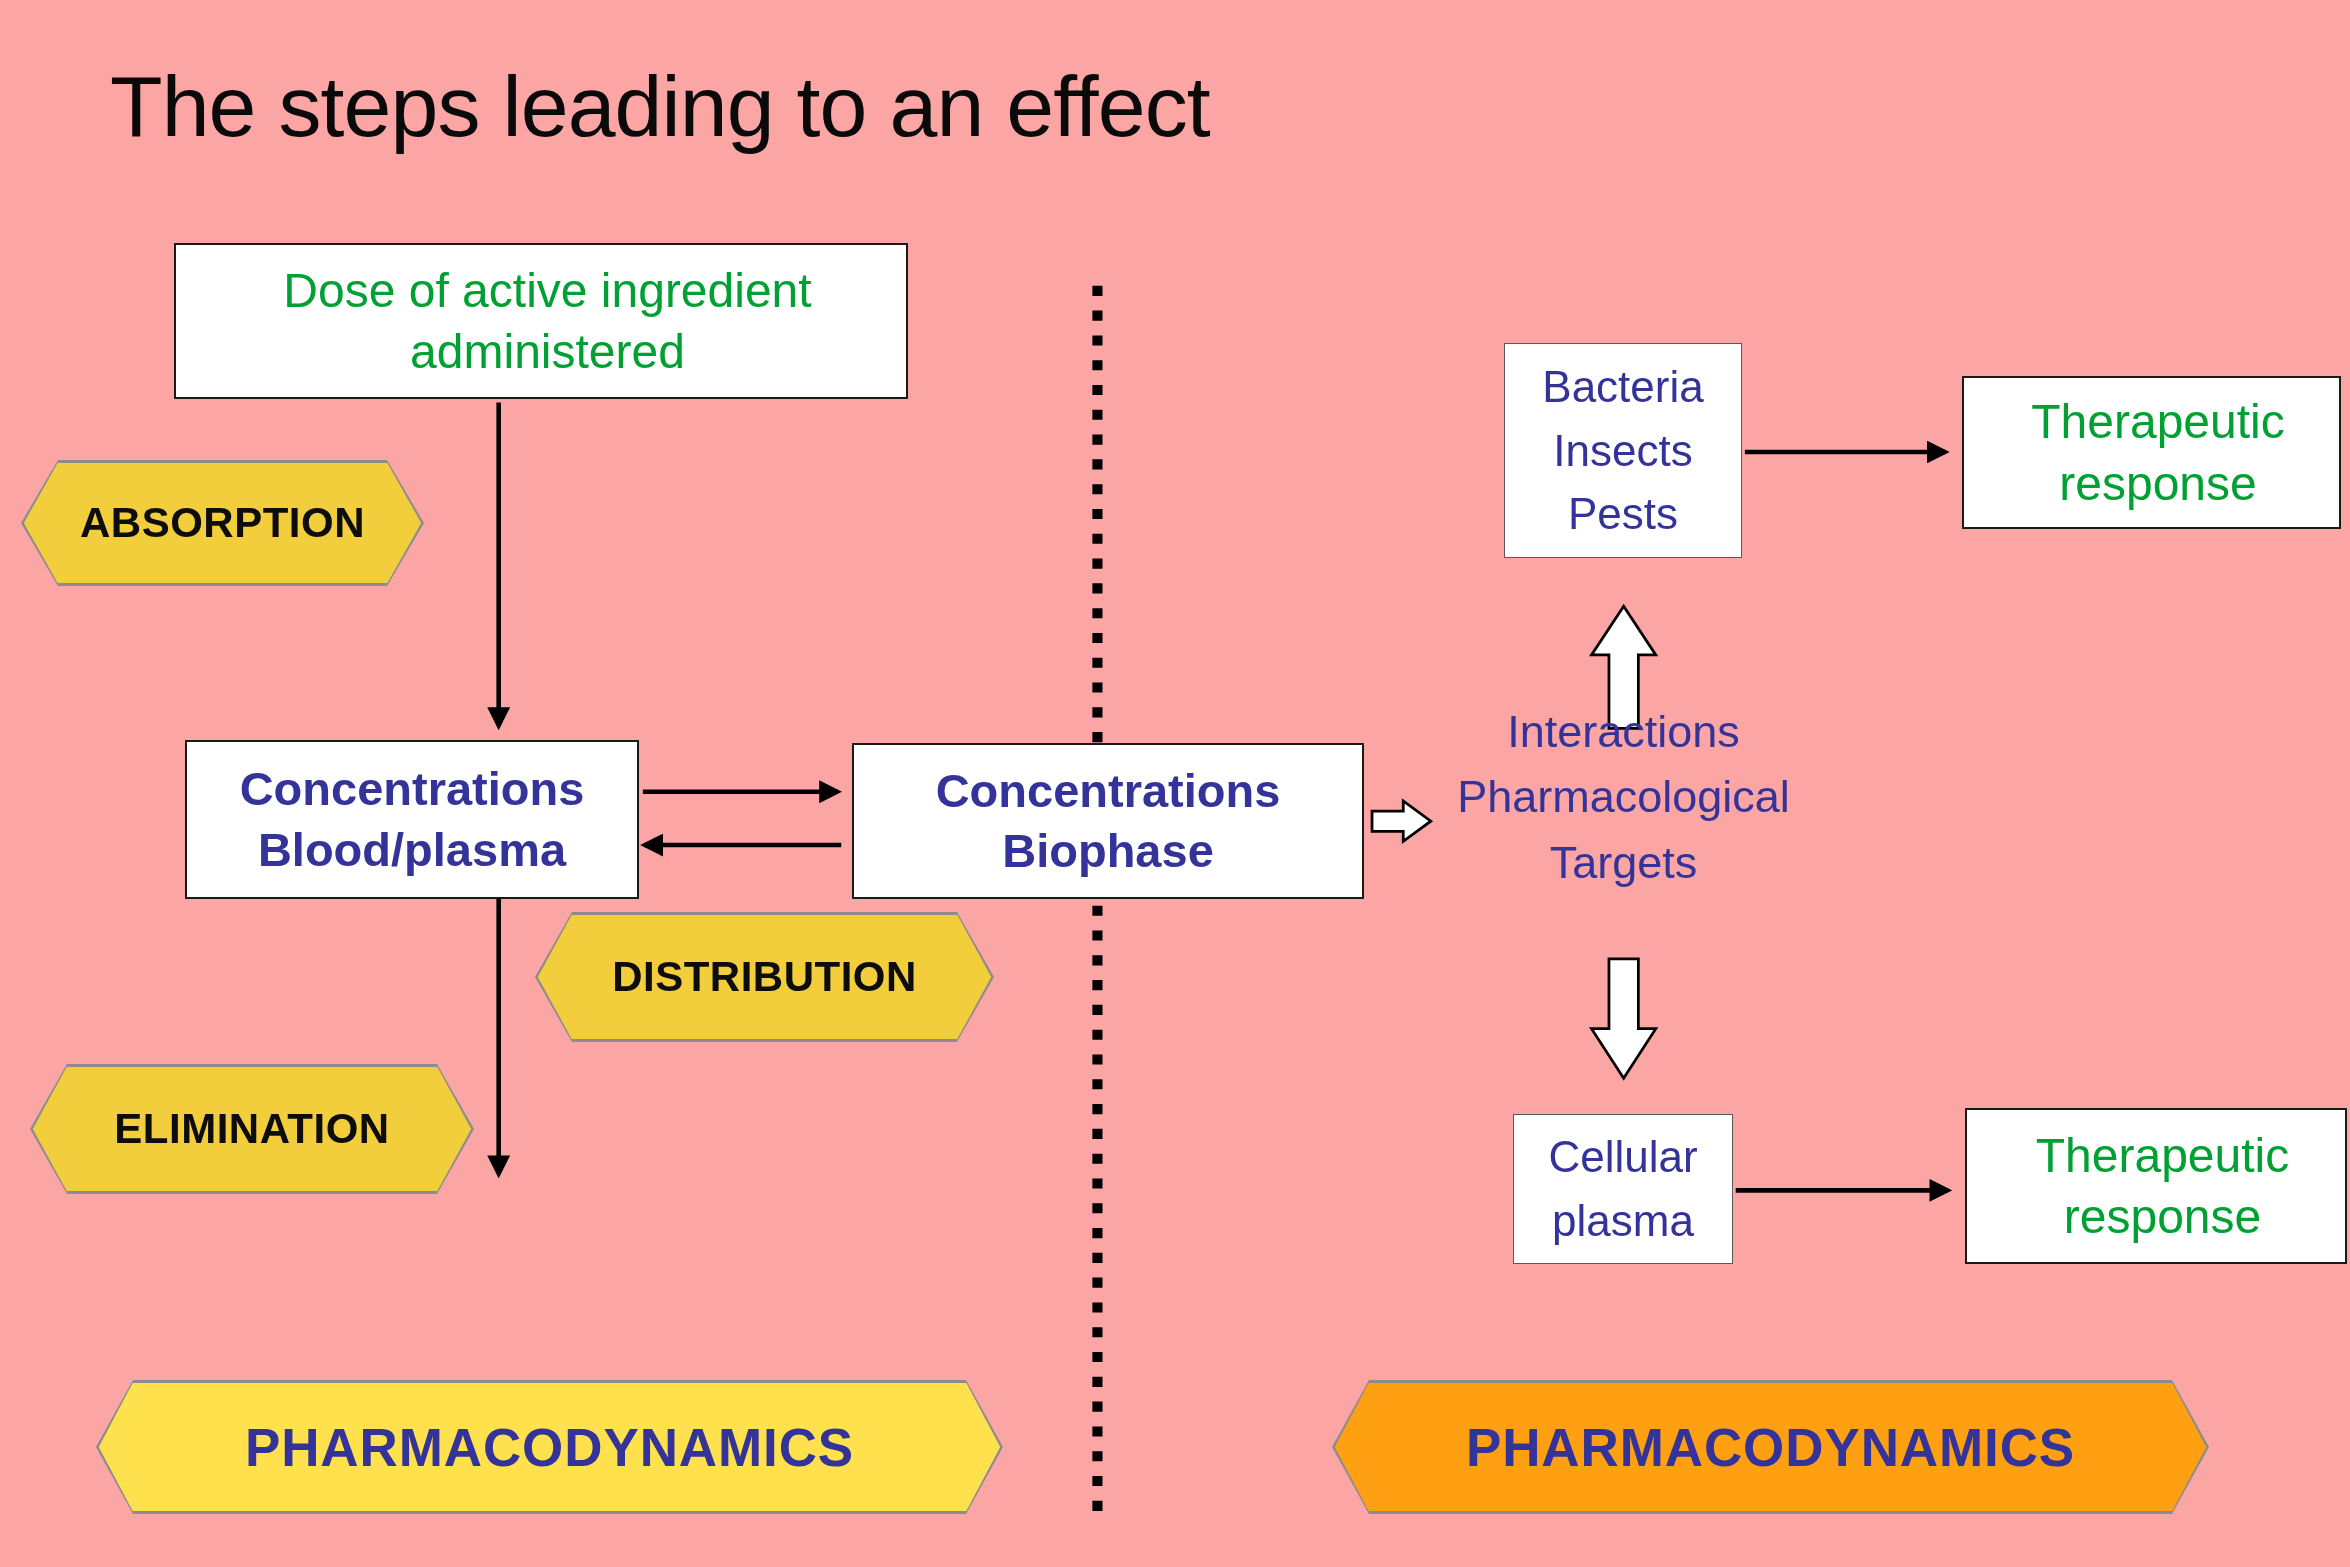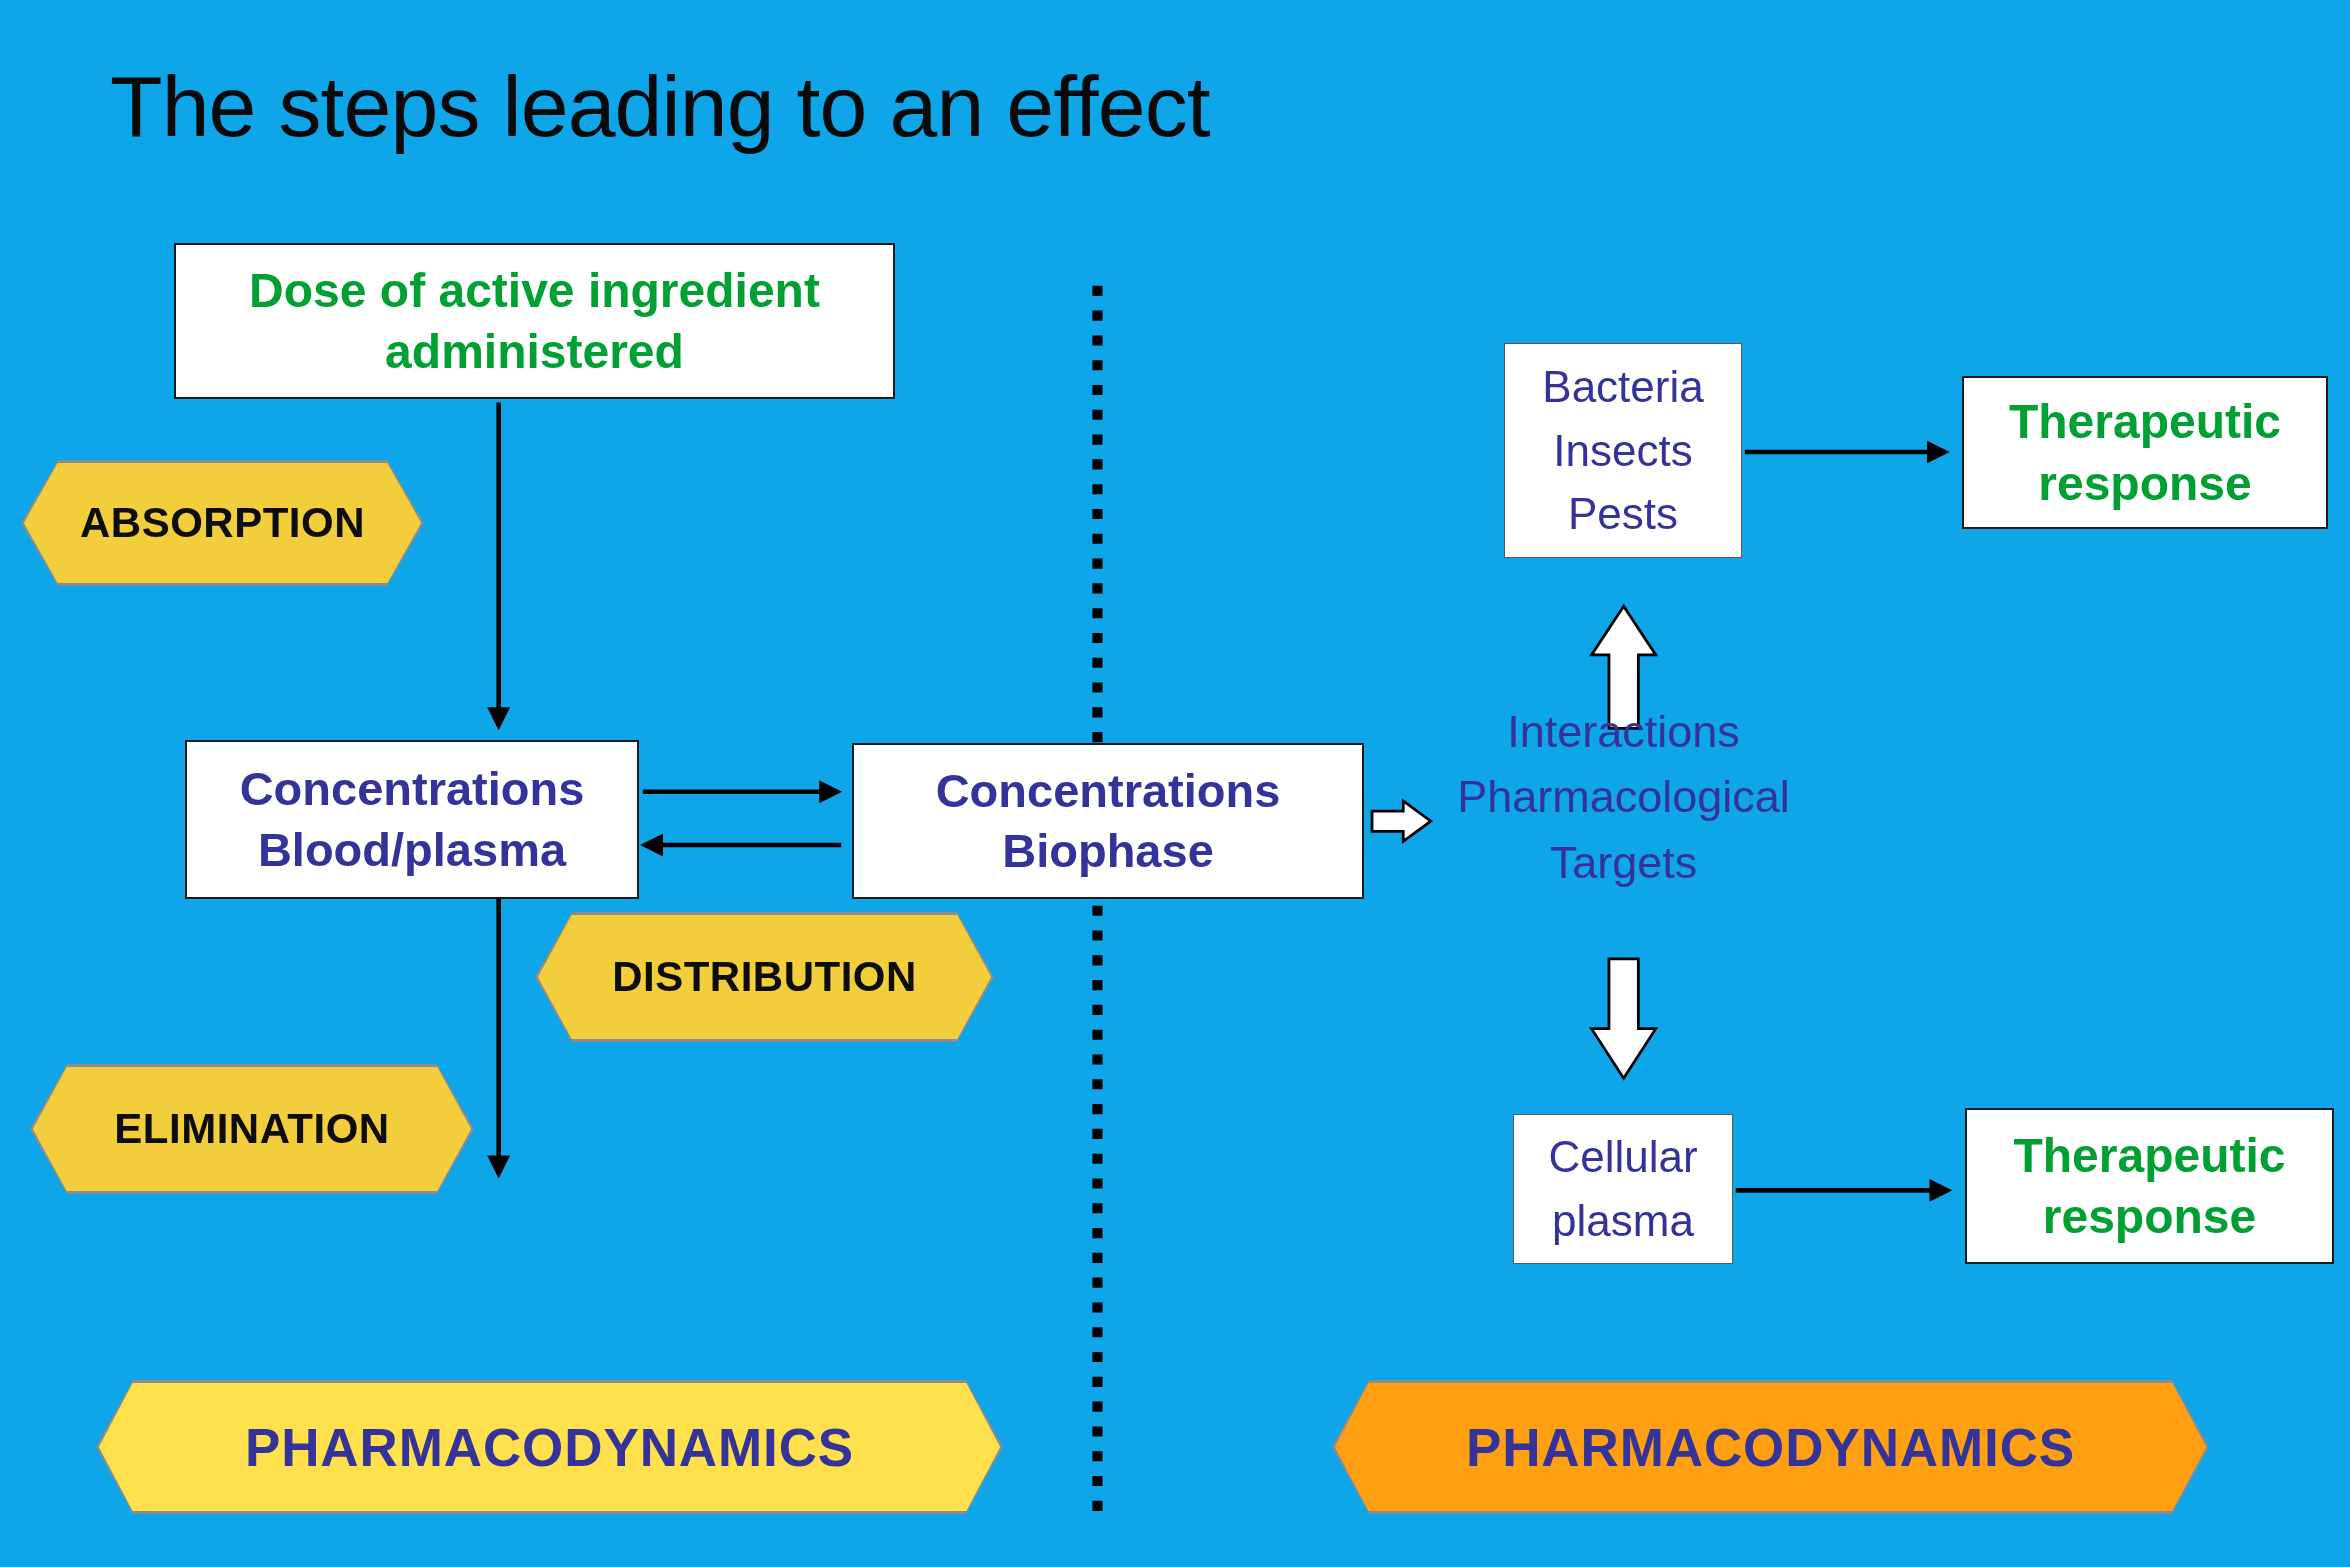--- a/index.html
+++ b/index.html
@@ -1,19 +1,19 @@
 <!DOCTYPE html>
 <html style="--green: #00A033; --navy: #333399; --yellowFill: #F2CE3C; --yellowLightFill: #FFE14D; --orangeFill: #FFA013; --badgeBorder: #8C8C8C;font-size:14.7px"><head>
 <meta charset="utf-8">
 <style>
   html,body{margin:0;padding:0;background:#fff;}
   #canvas{
     position:relative;
     width:2351px;height:1568px;
-    background:#0ea5e9;
+    background:#fca5a5;
     font-family:"Liberation Sans", sans-serif;
     overflow:hidden;
   }
   .abs{position:absolute;}
   #page-title{
     left:110px;top:57px;
     font-size:86px;font-weight:400;color:#0a0a0a;
     letter-spacing:-0.9px;
     z-index:3;
   }
@@ -21,21 +21,21 @@
   .wbox{
     position:absolute;
     background:#ffffff;
     display:flex;align-items:center;justify-content:center;
     text-align:center;white-space:pre-line;
     z-index:3;
     line-height:1.28;
   }
   .b-black{border:2.8px solid #1a1a1a;}
   .b-thin{border:1.8px solid #595959;}
-  .txt-green{color:var(--green);font-weight:bold;}
+  .txt-green{color:var(--green);font-weight:normal;padding-left:13px;}
   .txt-navy-b{color:var(--navy);font-weight:bold;}
   .txt-navy{color:var(--navy);font-weight:normal;}
 
   #dose-box{left:174px;top:243px;width:717px;height:152px;font-size:48px;}
   #blood-box{left:185px;top:740px;width:450px;height:155px;font-size:47px;}
   #biophase-box{left:852px;top:743px;width:508px;height:152px;font-size:47px;}
   #bacteria-box{left:1504px;top:343px;width:236px;height:213px;font-size:44px;line-height:1.45;}
   #therapeutic-top-box{left:1962px;top:376px;width:362px;height:149px;font-size:48px;}
   #cellular-box{left:1513px;top:1114px;width:218px;height:148px;font-size:44px;line-height:1.45;}
   #therapeutic-bottom-box{left:1965px;top:1108px;width:365px;height:152px;font-size:48px;}

